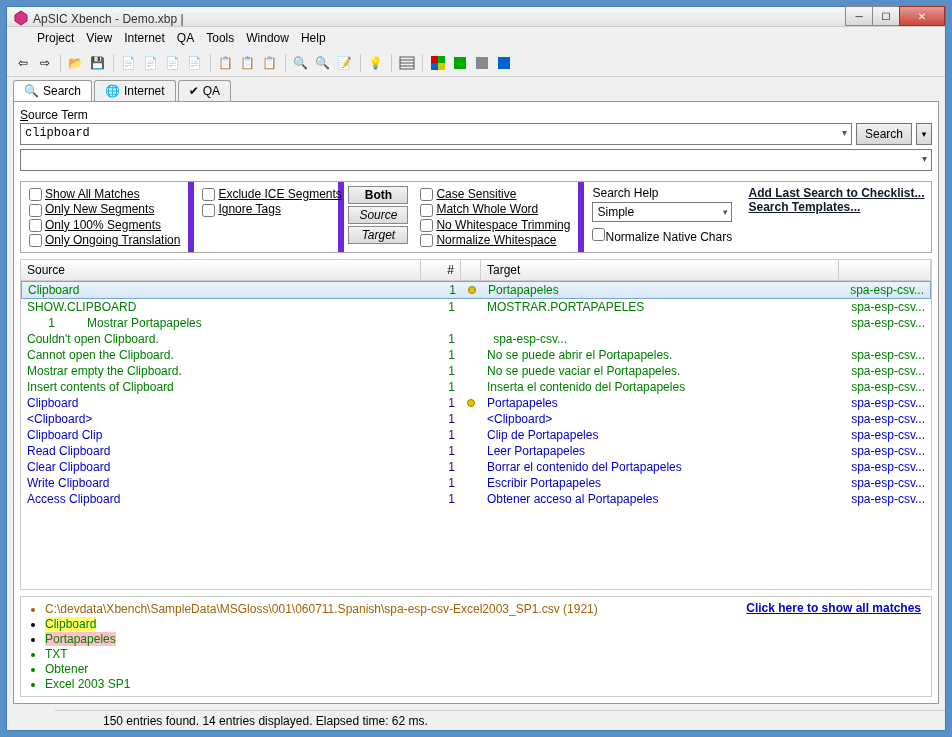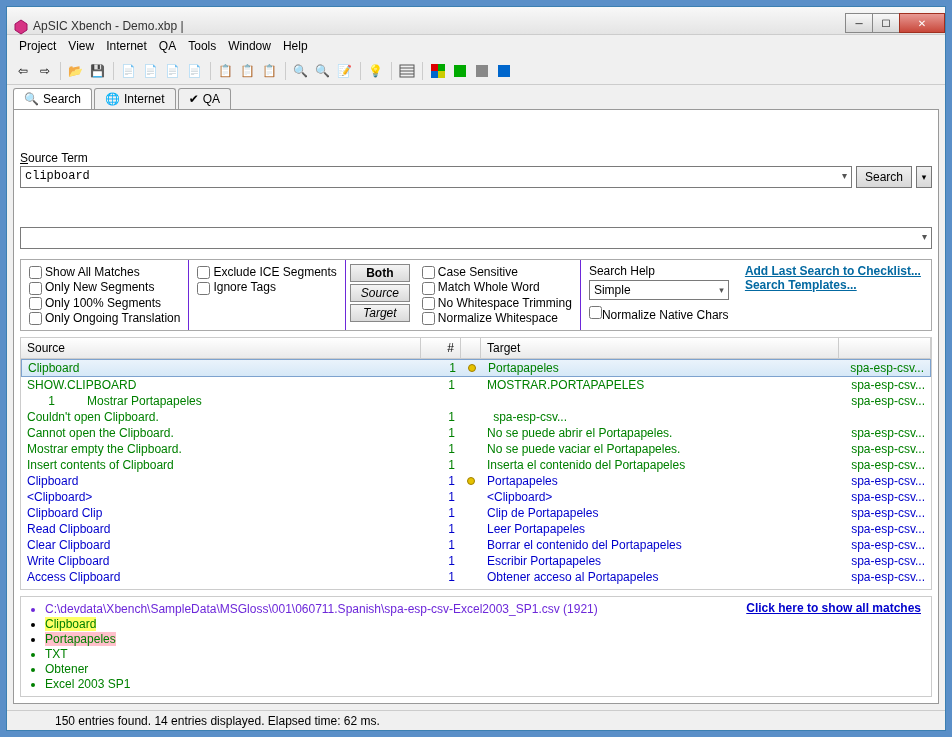--- a/index.html
+++ b/index.html
@@ -1,74 +1,74 @@
 <!DOCTYPE html>
 <html><head>
 <meta charset="utf-8">
 <style>
 * { margin:0; padding:0; box-sizing:border-box; font-family:"Segoe UI",Tahoma,sans-serif; font-size:12px; }
 body { background:#5a8fc8; padding:6px; width:952px; height:737px; overflow:hidden; }
 .window { background:#f0f0f0; border:1px solid #3c7fb1; height:725px; display:flex; flex-direction:column; }
-.titlebar { background:linear-gradient(#f8f8f8,#e4e4e4); height:28px; display:flex; align-items:flex-start; padding:12px 0 0 6px; border-bottom:1px solid #ccc; }
+.titlebar { background:linear-gradient(#f8f8f8,#e4e4e4); height:20px; display:flex; align-items:flex-end; padding:1px 0 0 6px; border-bottom:1px solid #ccc; }
 .titlebar .icon { width:16px; height:16px; margin-right:4px; display:inline-block; }
 .titlebar .title { flex:1; color:#333; }
 .winbtns { display:flex; height:20px; margin-top:-6px; }
 .winbtn { width:28px; height:20px; border:1px solid #888; background:linear-gradient(#f8f8f8,#d8d8d8); display:flex; align-items:center; justify-content:center; font-size:10px; margin-left:-1px; }
 .winbtn.close { width:46px; background:linear-gradient(#e89a94,#c8473a); color:#fff; border-color:#a03020; }
-.menubar { background:#f0f0f0; height:22px; display:flex; align-items:center; padding:0 6px; }
+.menubar { background:#f0f0f0; height:22px; display:flex; align-items:center; padding:0 24px; }
 .menubar span { padding:2px 6px; cursor:default; }
 .toolbar { height:28px; display:flex; align-items:center; padding:2px 6px; background:#f0f0f0; border-bottom:1px solid #ccc; gap:2px; }
 .tbtn { width:20px; height:20px; display:flex; align-items:center; justify-content:center; }
 .tsep { width:1px; height:18px; background:#ccc; margin:0 3px; }
 .tabstrip { height:24px; display:flex; align-items:flex-end; padding:0 6px; background:#f0f0f0; }
 .tab { border:1px solid #999; border-bottom:none; padding:3px 10px; background:#f0f0f0; margin-right:2px; border-radius:3px 3px 0 0; display:flex; align-items:center; gap:4px; }
 .tab.active { background:#fff; }
 .content { flex:1; background:#fff; margin:0 6px 6px 6px; border:1px solid #999; display:flex; flex-direction:column; padding:6px; overflow:hidden; }
-.fieldrow { margin-bottom:4px;margin-top:35px; }
+.fieldrow { margin-bottom:4px; }
 .fieldrow label { display:block; margin-bottom:1px; }
 .inputrow { display:flex; gap:4px; align-items:center; }
 .combo { flex:1; border:1px solid #7a7a7a; height:22px; padding:2px 18px 2px 4px; background:#fff; position:relative; font-family:"Courier New",monospace; }
 .combo::after { content:"▾"; position:absolute; right:4px; top:3px; font-family:sans-serif; color:#555; font-size:10px; }
 .searchbtn { border:1px solid #777; background:linear-gradient(#f0f0f0,#d8d8d8); padding:2px 8px; height:22px; }
 .dropbtn { border:1px solid #777; background:linear-gradient(#f0f0f0,#d8d8d8); width:16px; height:22px; display:flex; align-items:center; justify-content:center; font-size:9px; }
 .options { border:1px solid #aaa; display:flex; margin-top:6px; }
-.optcol { padding:4px 8px; border-right:1px solid #6d28d9; }
+.optcol { padding:4px 8px; border-right:6px solid #6d28d9;text-decoration:underline; }
 .optcol:last-child { border-right:none; }
 .optcol label { display:block; white-space:nowrap; margin:1px 0; }
 .optcol input[type=checkbox] { vertical-align:middle; margin-right:3px; }
 .btncol { display:flex; flex-direction:column; gap:2px; padding:4px; }
 .btncol button { border:1px solid #888; background:linear-gradient(#f4f4f4,#dadada); font-style:italic; width:60px; padding:1px; }
 .btncol button.bold { font-weight:bold; font-style:normal; }
 .modecol { padding:4px 8px; }
 .modesel { border:1px solid #7a7a7a; width:140px; height:20px; padding:1px 4px; background:#fff; display:flex; justify-content:space-between; align-items:center; margin-top:2px; }
 .linkcol { padding:4px 8px; }
-.linkcol a { color:#0369a1; text-decoration:underline; display:block; font-weight:bold; white-space:nowrap; }
+.linkcol a { color:#0f172a; text-decoration:underline; display:block; font-weight:bold; white-space:nowrap; }
 .gridhead { display:flex; border:1px solid #ccc; background:linear-gradient(#fff,#eaeaea); margin-top:6px; }
 .gridhead div { padding:3px 6px; border-right:1px solid #ccc; }
 .col-src { width:400px; }
 .col-num { width:40px; text-align:right; }
 .col-ind { width:20px; }
 .col-tgt { flex:1; }
 .col-file { width:92px; text-align:right; }
 .gridbody { flex:1; overflow:auto; border:1px solid #ccc; border-top:none; }
 .row { display:flex; padding:1px 0; }
 .row.sel { background:linear-gradient(#eaf3fb,#d6e8f7); border:1px solid #7da2ce; }
 .row div { padding:0 6px; white-space:nowrap; overflow:hidden; text-overflow:ellipsis; }
 .row .col-num { color:inherit; }
 .green { color:#008000; }
 .blue { color:#0000cc; }
 .dot { display:inline-block; width:8px; height:8px; border-radius:50%; background:#e6c200; border:1px solid #a08000; }
 .details { border:1px solid #ccc; margin-top:6px; padding:4px 10px; position:relative; }
 .details ul { list-style:disc; margin-left:14px; }
 .details li { margin:1px 0; }
-.purple { color:#6d28d9; }
+.purple { color:#a16207; }
 .hl-yellow { background:#ffff66; }
 .hl-pink { background:#ffc0cb; }
 .details .toplink { position:absolute; right:10px; top:4px; color:#0000cc; text-decoration:underline; font-weight:bold; }
-.status { height:20px; border-top:1px solid #ccc; display:flex; align-items:center; padding:0 8px 0 48px; background:#f0f0f0; }
+.status { height:20px; border-top:1px solid #ccc; display:flex; align-items:center; padding:0 8px 0 48px; background:#f0f0f0;margin-left:48px; }
 .und { text-decoration:underline; }
 </style>
 </head>
 <body>
 
 <div class="window">
   <div class="titlebar">
     <span class="icon">
       <svg width="16" height="16">
           <polygon points="8,1 14,5 14,11 8,15 2,11 2,5" fill="#d63384" stroke="#a01060"></polygon>

